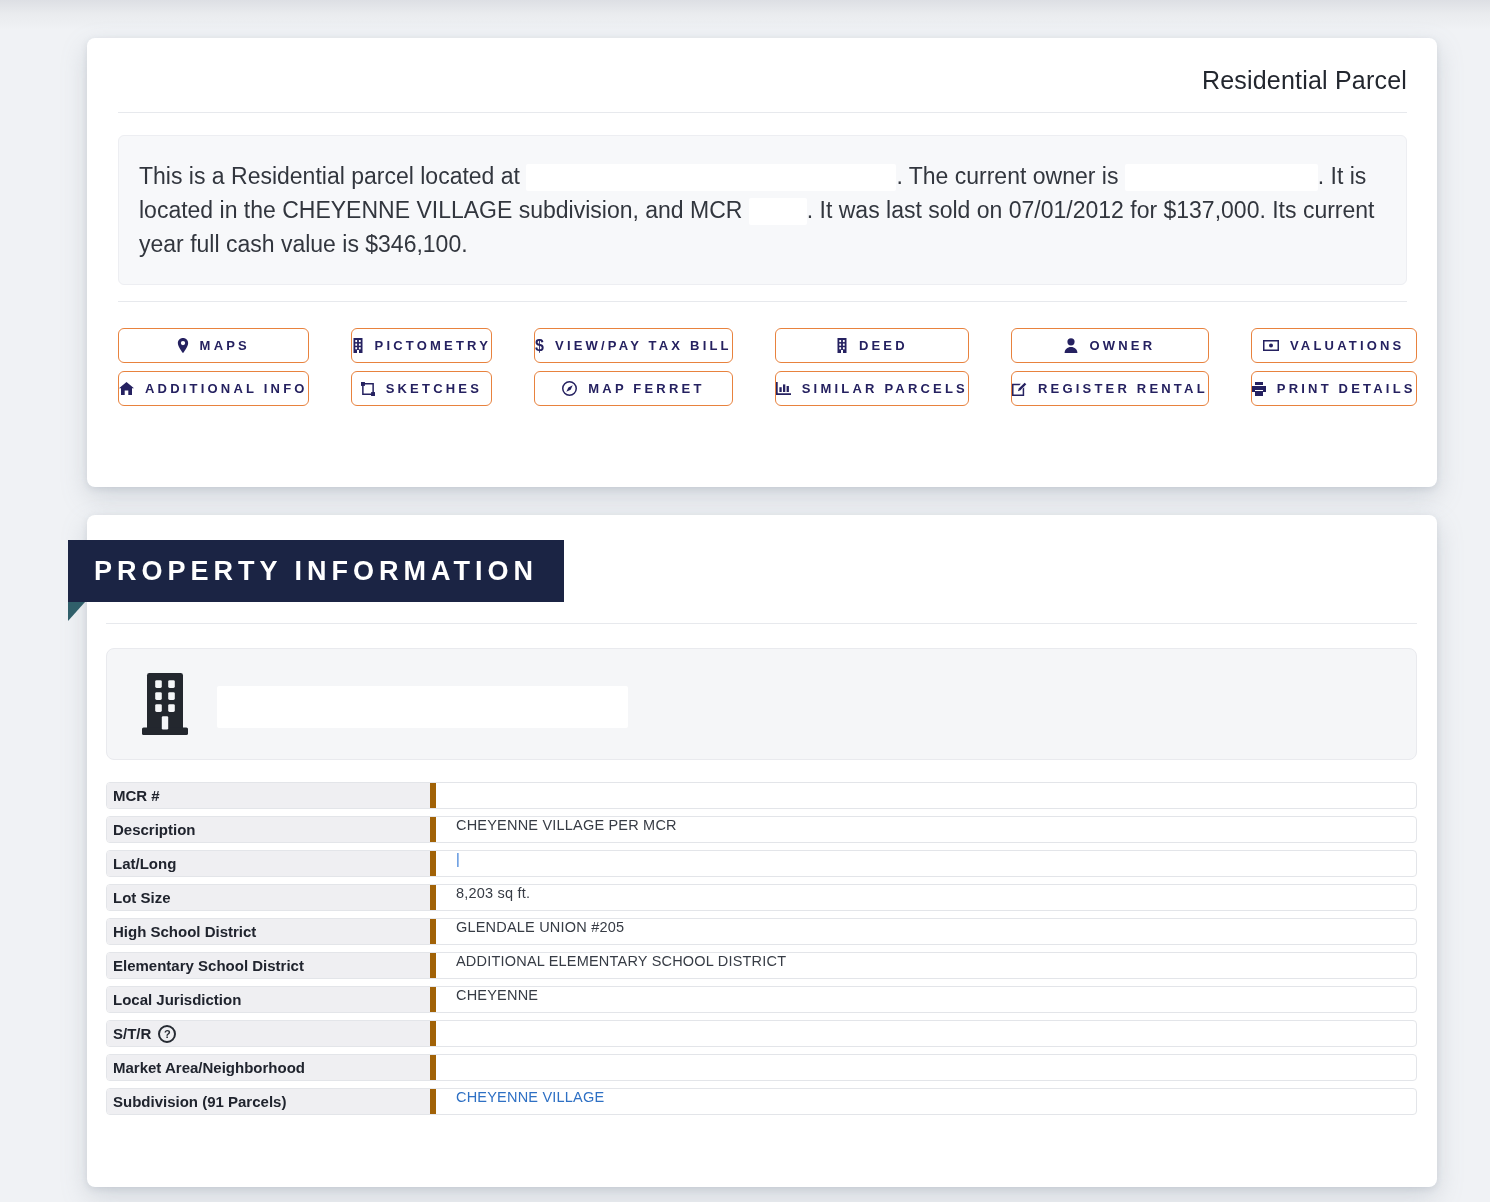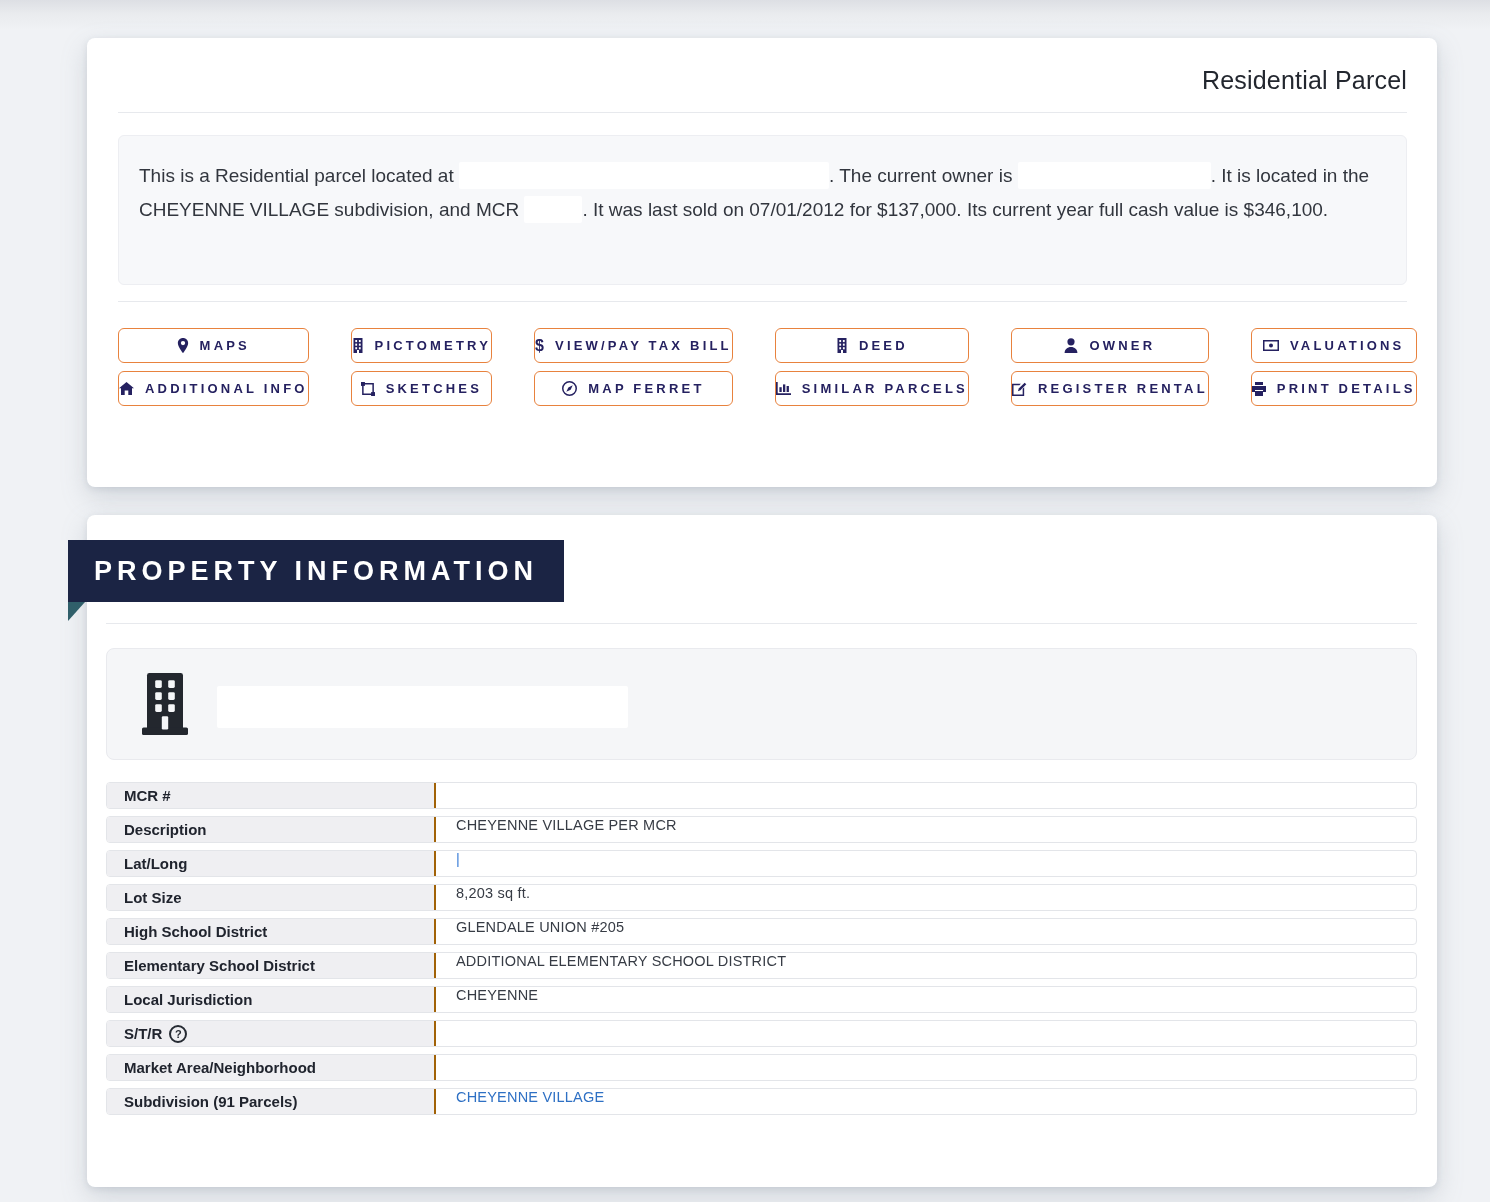--- a/index.html
+++ b/index.html
@@ -27,21 +27,21 @@
     position:absolute; top:28px; right:30px;
     font-size:25px; font-weight:400; color:#23272f; letter-spacing:.2px;
   }
   .hr { position:absolute; left:31px; right:30px; height:0; border-top:1px solid #e7e9ed; }
   #hr1 { top:74px; }
   #hr2 { top:263px; }
   #summary-box {
     position:absolute; top:97px; left:31px; right:30px; height:150px;
     background:#f7f8fa; border:1px solid #edeef2; border-radius:6px;
     padding:23px 20px 0 20px;
-    font-size:19px; line-height:34px; color:#32363e;
+    font-size:23px; line-height:34px; color:#32363e;
   }
   .redact {
     display:inline-block; background:#ffffff; border-radius:2px;
     height:27px; vertical-align:-7px;
   }
   .redact.r-address { width:370px; }
   .redact.r-owner   { width:193px; }
   .redact.r-mcr     { width:58px; }
   #button-grid {
     position:absolute; top:290px; left:31px; right:33px;
@@ -87,23 +87,23 @@
   }
   #prop-table { position:absolute; top:267px; left:19px; right:20px; }
   .trow {
     display:flex; align-items:stretch;
     height:27px; margin-bottom:7px;
     background:#ffffff; border:1px solid #e3e5e9; border-radius:4px;
     overflow:hidden;
   }
   .tlabel {
     width:329px; flex:0 0 329px;
-    background:#efeff2; border-right:2px solid #a16207;
+    background:#efeff2; border-right:6px solid #a16207;
     display:flex; align-items:center; gap:7px;
-    padding-left:17px;
+    padding-left:6px;
     font-size:15px; font-weight:700; color:#20242e;
   }
   .tvalue {
     flex:1; display:flex; align-items:flex-start;
     padding-left:20px;
     font-size:14.5px; color:#373c45; letter-spacing:.2px;
   }
   .tvalue.caret { color:#3d7fd9; font-weight:400; }
   .tvalue .link { color:#2e70c4; cursor:pointer; text-decoration:none; }
   .help-badge {

